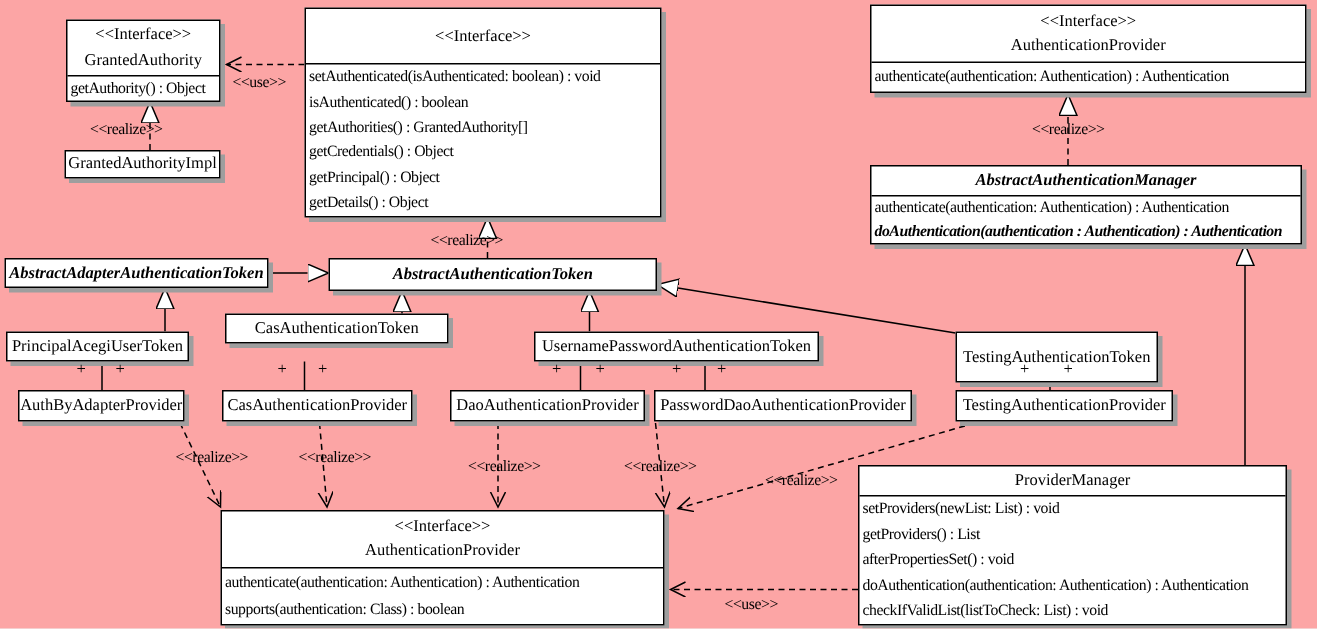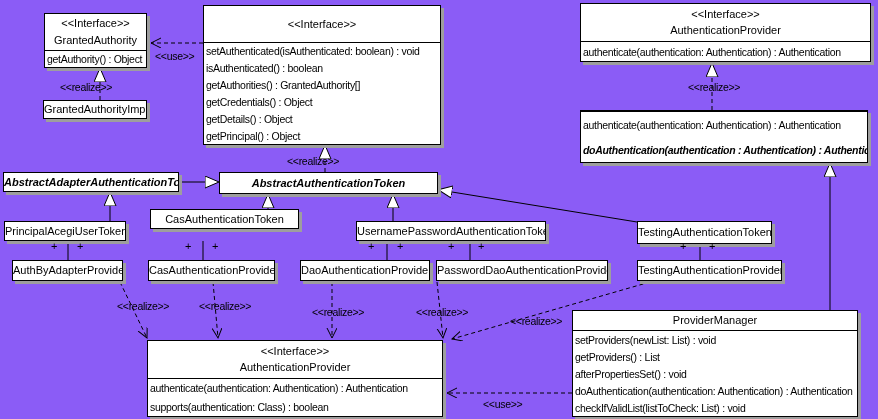--- a/index.html
+++ b/index.html
@@ -1,17 +1,17 @@
 <!DOCTYPE html>
 <html><head>
 <meta charset="utf-8">
 <style>
   html,body{margin:0;padding:0;background:#f0f0f0;}
-  #diagram{position:relative;width:878px;height:419px;background:#8b5cf6;overflow:hidden;
-           font-family:Liberation Sans, sans-serif;color:#000;}
+  #diagram{position:relative;width:878px;height:419px;background:#fca5a5;overflow:hidden;
+           font-family:Liberation Serif, serif;color:#000;}
   svg.wires{position:absolute;left:0;top:0;width:878px;height:419px;z-index:1;}
   .box{position:absolute;background:#fff;border:1px solid #000;box-sizing:border-box;
        box-shadow:3px 3px 0 #9e9e9e;z-index:2;display:flex;flex-direction:column;}
   .hdr{display:flex;flex-direction:column;justify-content:space-evenly;flex:0 0 auto;}
   .stereo,.cname{text-align:center;font-size:11px;line-height:13px;white-space:nowrap;overflow:hidden;}
   .simple{justify-content:center;}
   .abs .cname{font-style:italic;font-weight:bold;}
   .methods{border-top:1px solid #000;flex:1 1 auto;display:flex;flex-direction:column;overflow:hidden;}
   .m{flex:1 1 0;display:flex;align-items:center;padding:0 2px;font-size:10.5px;
      letter-spacing:-0.3px;white-space:nowrap;overflow:hidden;}
@@ -84,36 +84,39 @@
 
   <div class="box" style="left:203px;top:5px;width:238px;height:140px">
     <div class="hdr" style="height:36px">
       <div class="stereo">&lt;&lt;Interface&gt;&gt;</div>
     </div>
     <div class="methods">
       <div class="m">setAuthenticated(isAuthenticated: boolean) : void</div>
       <div class="m">isAuthenticated() : boolean</div>
       <div class="m">getAuthorities() : GrantedAuthority[]</div>
       <div class="m">getCredentials() : Object</div>
+      <div class="m">getPrincipal() : Object</div>
       <div class="m">getDetails() : Object</div>
-      <div class="m">getPrincipal() : Object</div>
     </div>
   </div>
 
   <div class="box" style="left:580px;top:3px;width:291px;height:59px">
     <div class="hdr" style="height:37px">
       <div class="stereo">&lt;&lt;Interface&gt;&gt;</div>
       <div class="cname">AuthenticationProvider</div>
     </div>
     <div class="methods">
       <div class="m">authenticate(authentication: Authentication) : Authentication</div>
     </div>
   </div>
 
   <div class="box abs" style="left:580px;top:110px;width:288px;height:53px">
+    <div class="hdr" style="height:19px">
+      <div class="cname">AbstractAuthenticationManager</div>
+    </div>
     <div class="methods">
       <div class="m">authenticate(authentication: Authentication) : Authentication</div>
       <div class="m it">doAuthentication(authentication : Authentication) : Authentication</div>
     </div>
   </div>
 
   <div class="box simple abs" style="left:3px;top:172px;width:176px;height:20px">
     <div class="cname">AbstractAdapterAuthenticationToken</div>
   </div>
 
@@ -123,21 +126,21 @@
 
   <div class="box simple" style="left:4px;top:221px;width:122px;height:20px">
     <div class="cname">PrincipalAcegiUserToken</div>
   </div>
   <div class="box simple" style="left:150px;top:209px;width:149px;height:20px">
     <div class="cname">CasAuthenticationToken</div>
   </div>
   <div class="box simple" style="left:356px;top:221px;width:190px;height:20px">
     <div class="cname">UsernamePasswordAuthenticationToken</div>
   </div>
-  <div class="box simple" style="left:637px;top:221px;width:135px;height:23px">
+  <div class="box simple" style="left:637px;top:221px;width:135px;height:34px">
     <div class="cname">TestingAuthenticationToken</div>
   </div>
 
   <div class="box simple" style="left:12px;top:260px;width:111px;height:21px">
     <div class="cname">AuthByAdapterProvider</div>
   </div>
   <div class="box simple" style="left:148px;top:260px;width:127px;height:21px">
     <div class="cname">CasAuthenticationProvider</div>
   </div>
   <div class="box simple" style="left:300px;top:260px;width:130px;height:21px">

